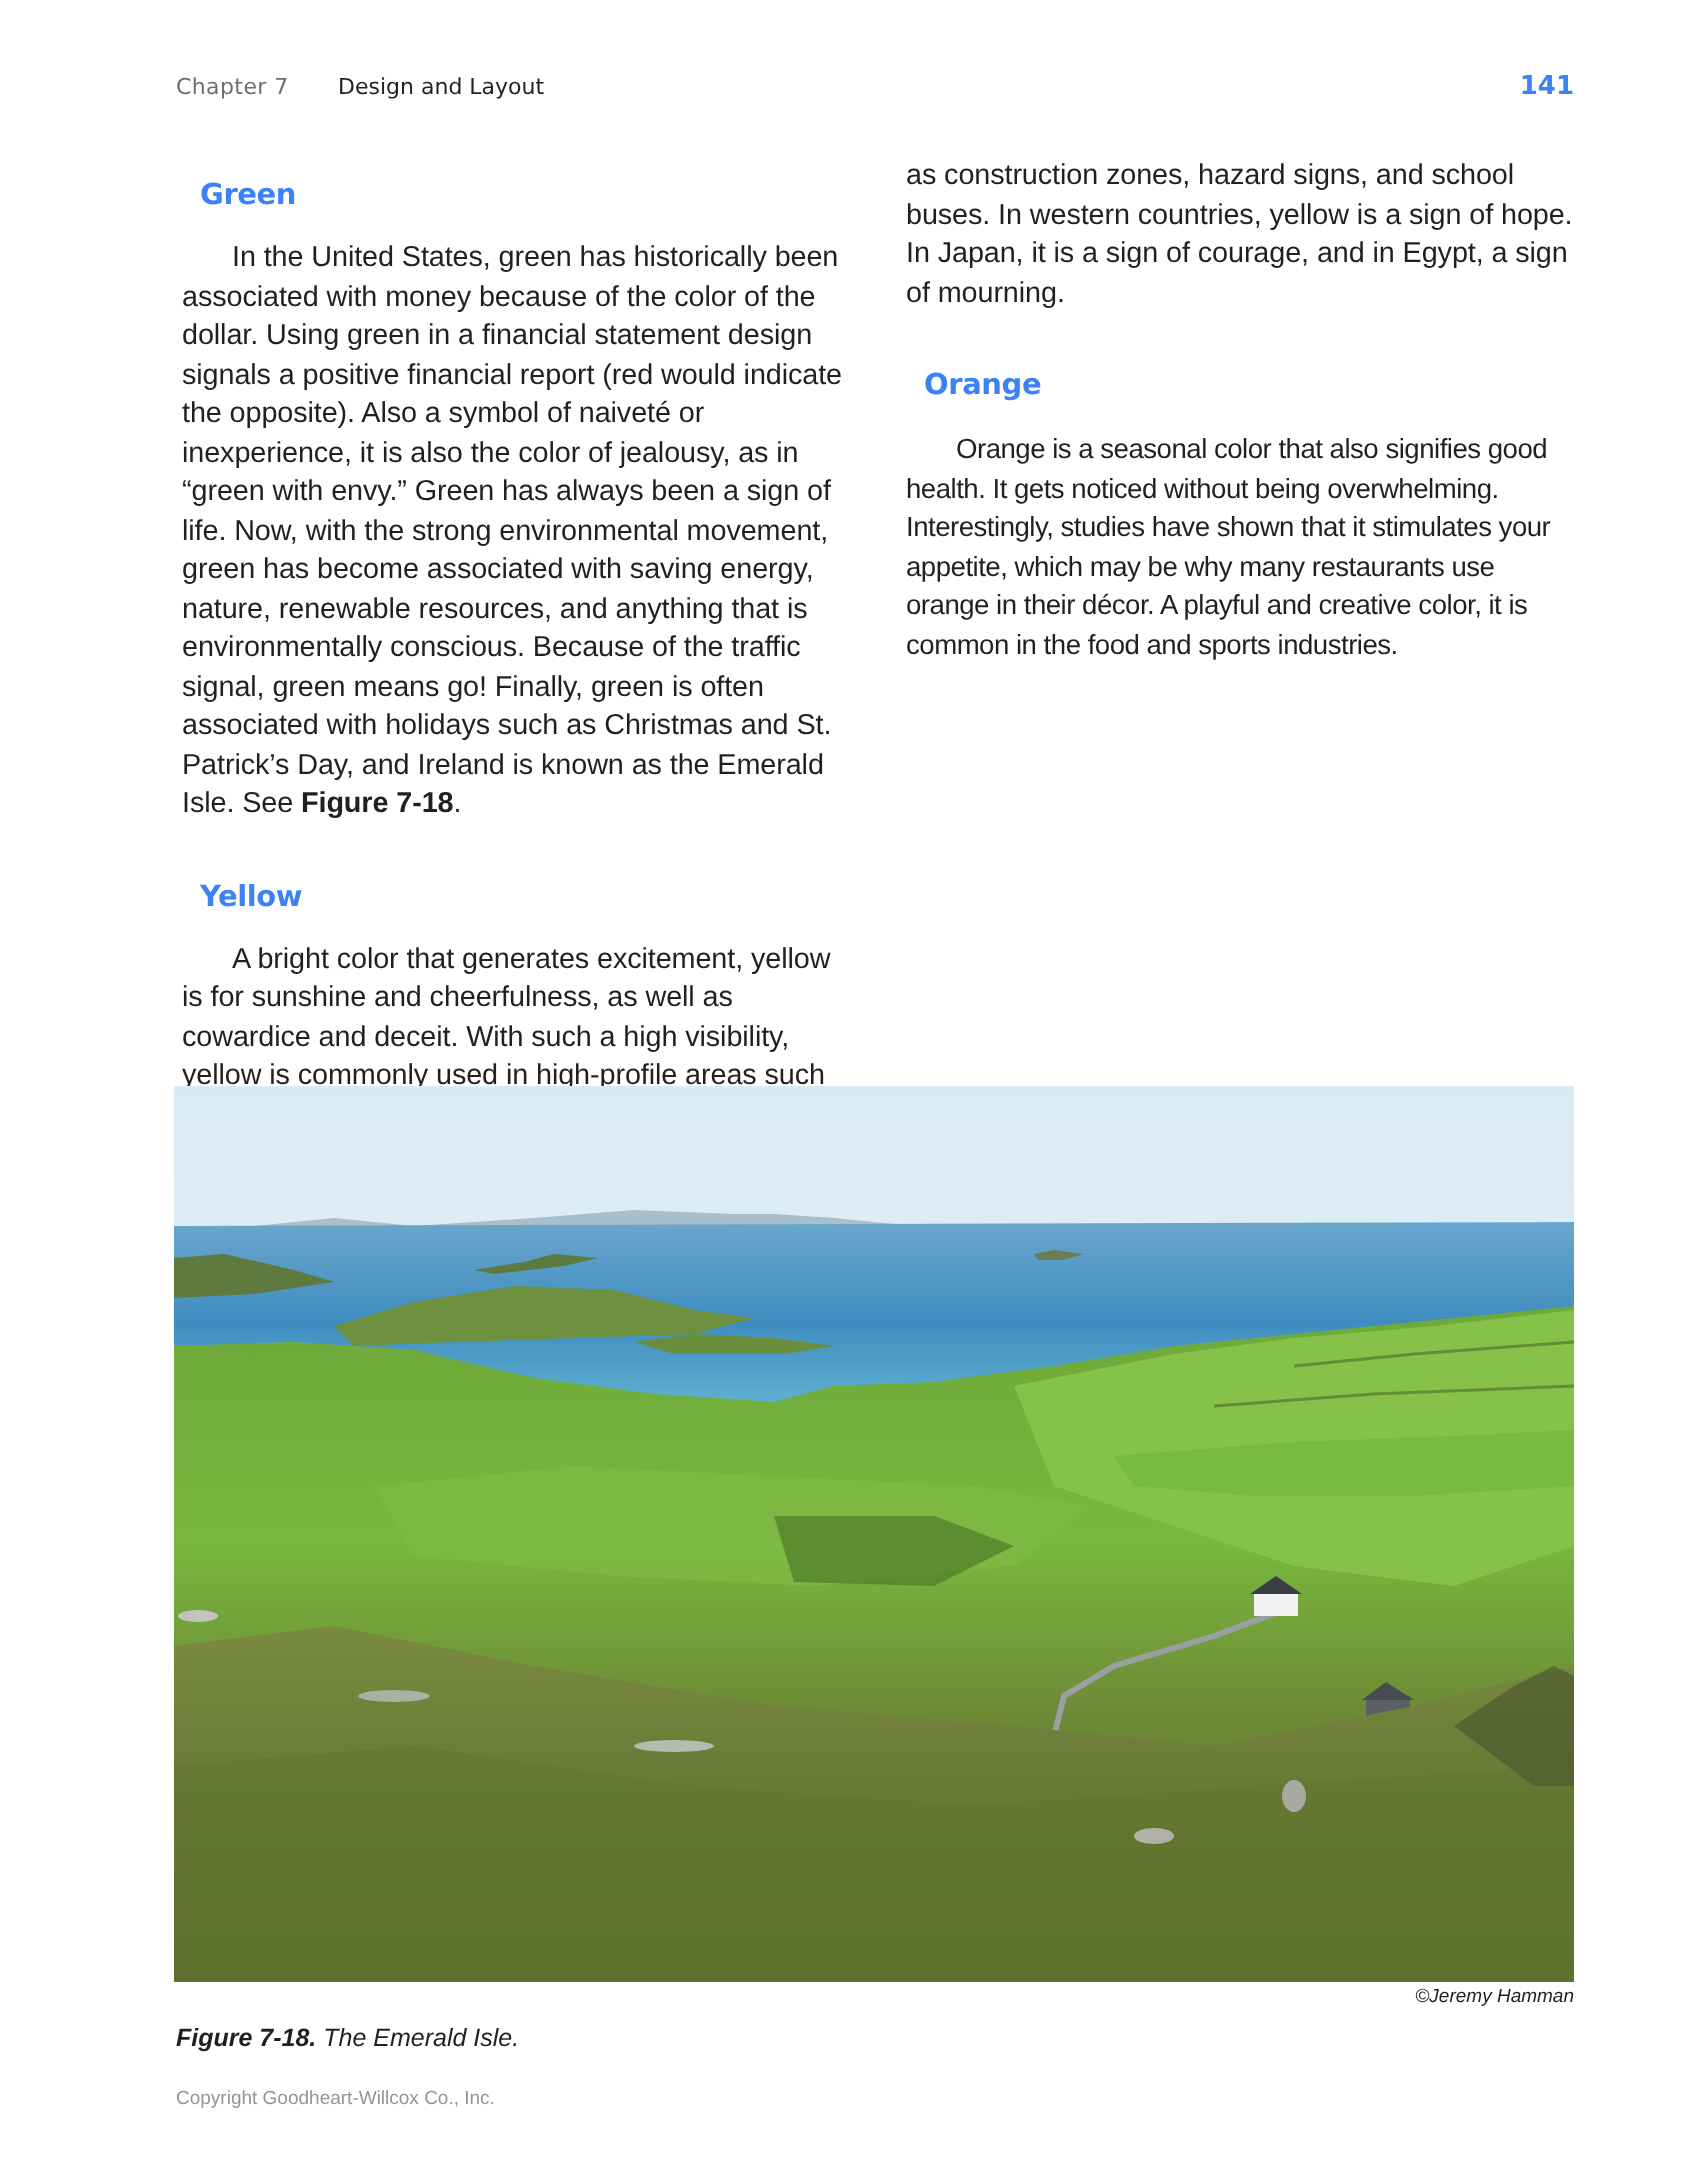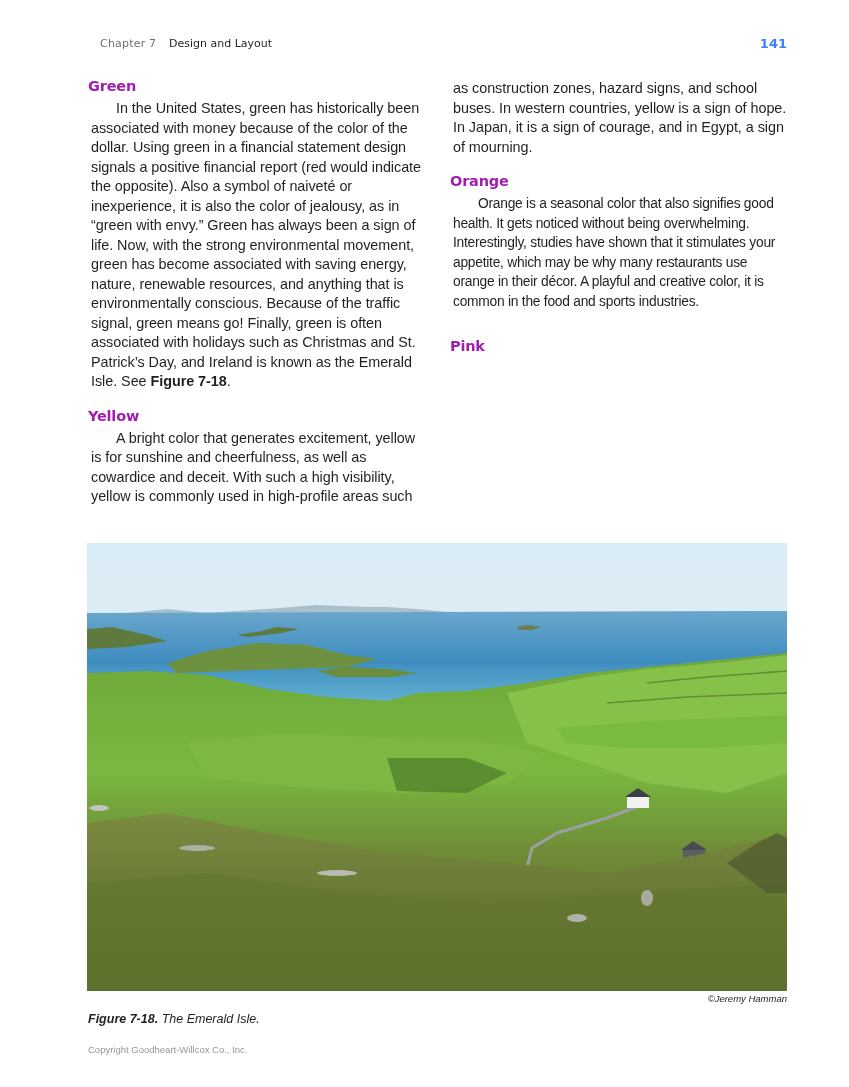--- a/index.html
+++ b/index.html
@@ -1,30 +1,30 @@
 <!DOCTYPE html>
 <html><head>
 <meta charset="utf-8">
 <style>
   html, body { margin: 0; padding: 0; background: #ffffff; }
   body { width: 849px; height: 1087px; position: relative; overflow: hidden;
          font-family: "Liberation Sans", sans-serif; color: #231f20; }
 
   .running-head { position: absolute; left: 88px; top: 36px; width: 699px; height: 18px;
                   font-family: "DejaVu Sans", sans-serif; }
-  .rh-chapter { position: absolute; left: 12px; top: 1px; font-size: 11px; color: #6d6e71; letter-spacing: 0.2px; }
+  .rh-chapter { position: absolute; left: 0; top: 1px; font-size: 11px; color: #6d6e71; letter-spacing: 0.2px; }
   .rh-title { position: absolute; left: 81px; top: 1px; font-size: 11px; color: #231f20; }
   .rh-page { position: absolute; right: 0; top: 0; font-size: 13px; font-weight: bold; color: #3b82f6; }
 
   .col { position: absolute; top: 76px; width: 340px; }
   .col-left { left: 88px; }
   .col-right { left: 450px; }
 
   h3.section-head { font-family: "DejaVu Sans", sans-serif; font-weight: bold; font-size: 14.5px;
-                    margin: 0; line-height: 20px; color: #a21caf; letter-spacing: -0.2px; }
+                    margin: 12px; line-height: 20px; color: #3b82f6; letter-spacing: -0.2px; }
   p.body { margin: 3px; font-size: 14.4px; line-height: 19.5px; text-indent: 25px; letter-spacing: -0.05px; }
   p.body.cont { text-indent: 0; }
   p.body.tight { font-size: 13.8px; letter-spacing: -0.25px; }
   .gap { height: 11px; }
   .fig-ref { font-weight: bold; }
   sup.reg { font-size: 8px; color: #939598; vertical-align: 5px; }
 
   .figure { position: absolute; left: 87px; top: 543px; width: 700px; height: 448px; overflow: hidden; }
   .photo-credit { position: absolute; right: 62px; top: 993px; font-size: 9.5px; font-style: italic; color: #231f20; }
   .figure-caption { position: absolute; left: 88px; top: 1012px; font-size: 12.5px; font-style: italic; }
@@ -48,21 +48,20 @@
   <p class="body">A bright color that generates excitement, yellow is for sunshine and cheerfulness, as well as cowardice and deceit. With such a high visibility, yellow is commonly used in high-profile areas such</p>
 </div>
 
 <div class="col col-right">
   <p class="body cont">as construction zones, hazard signs, and school buses. In western countries, yellow is a sign of hope. In Japan, it is a sign of courage, and in Egypt, a sign of mourning.</p>
   <div class="gap"></div>
   <h3 class="section-head">Orange</h3>
   <p class="body tight">Orange is a seasonal color that also signifies good health. It gets noticed without being overwhelming. Interestingly, studies have shown that it stimulates your appetite, which may be why many restaurants use orange in their décor. A playful and creative color, it is common in the food and sports industries.</p>
   <div class="gap"></div>
   <div class="gap"></div>
-  <h3 class="section-head">Pink</h3>
 </div>
 
 <div class="figure">
   <svg width="700" height="448" viewBox="0 0 700 448" xmlns="http://www.w3.org/2000/svg">
     <defs>
       <linearGradient id="sky" x1="0" y1="0" x2="0" y2="1">
         <stop offset="0" stop-color="#d9ebf5"></stop>
         <stop offset="1" stop-color="#f0f6f8"></stop>
       </linearGradient>
       <linearGradient id="sea" x1="0" y1="0" x2="0" y2="1">

